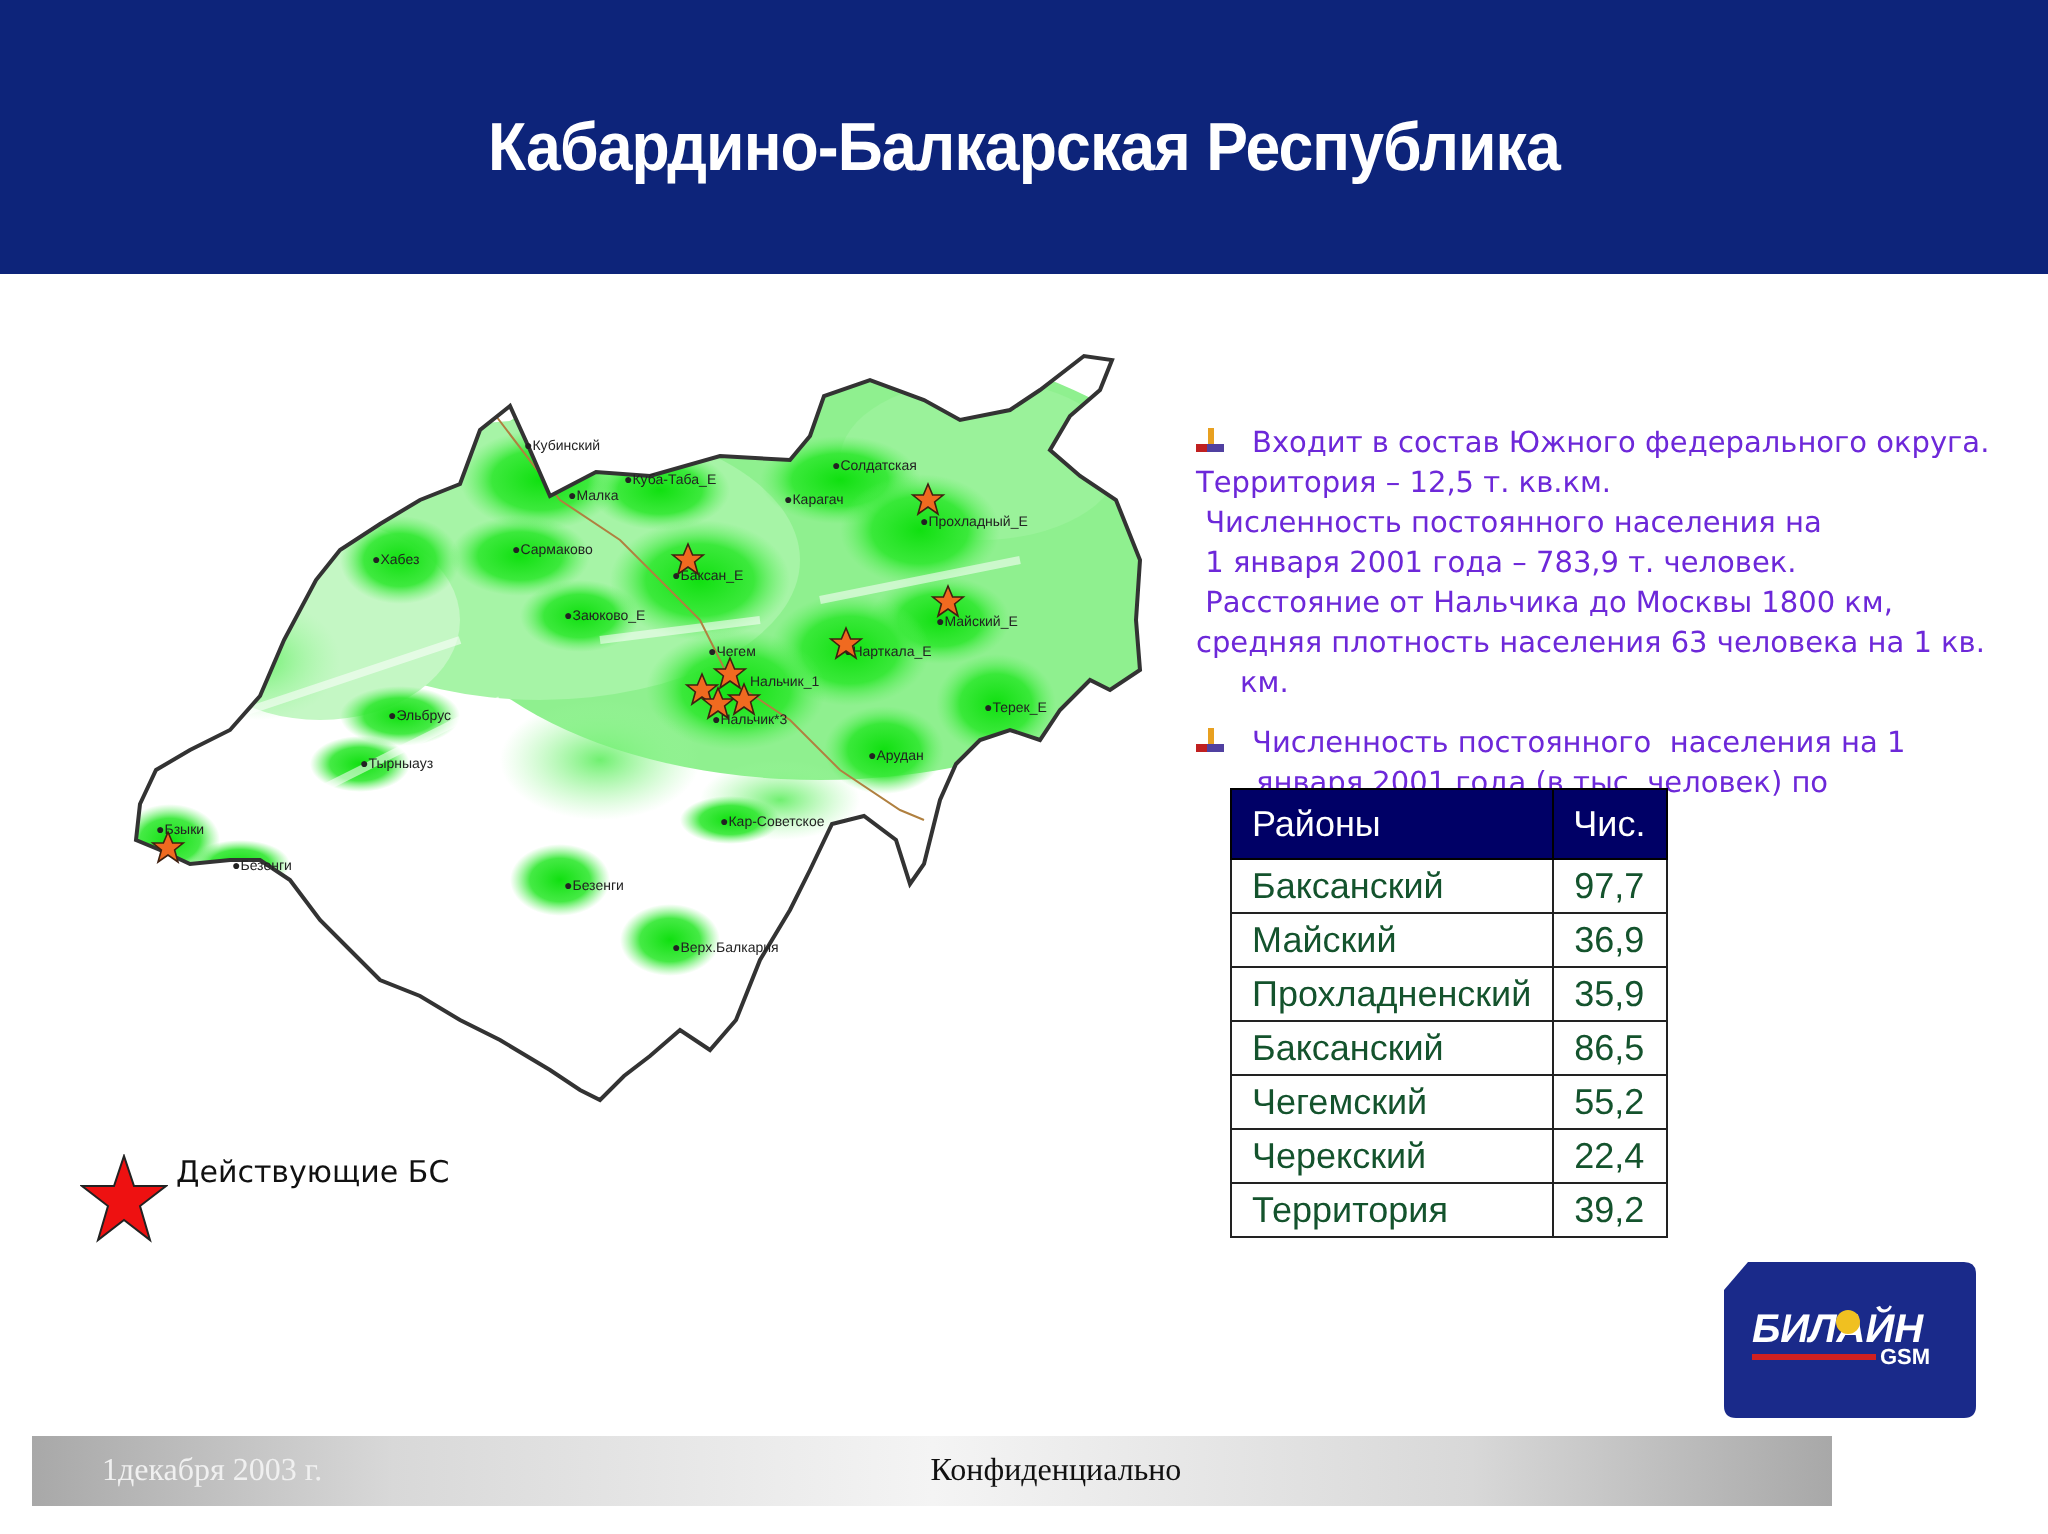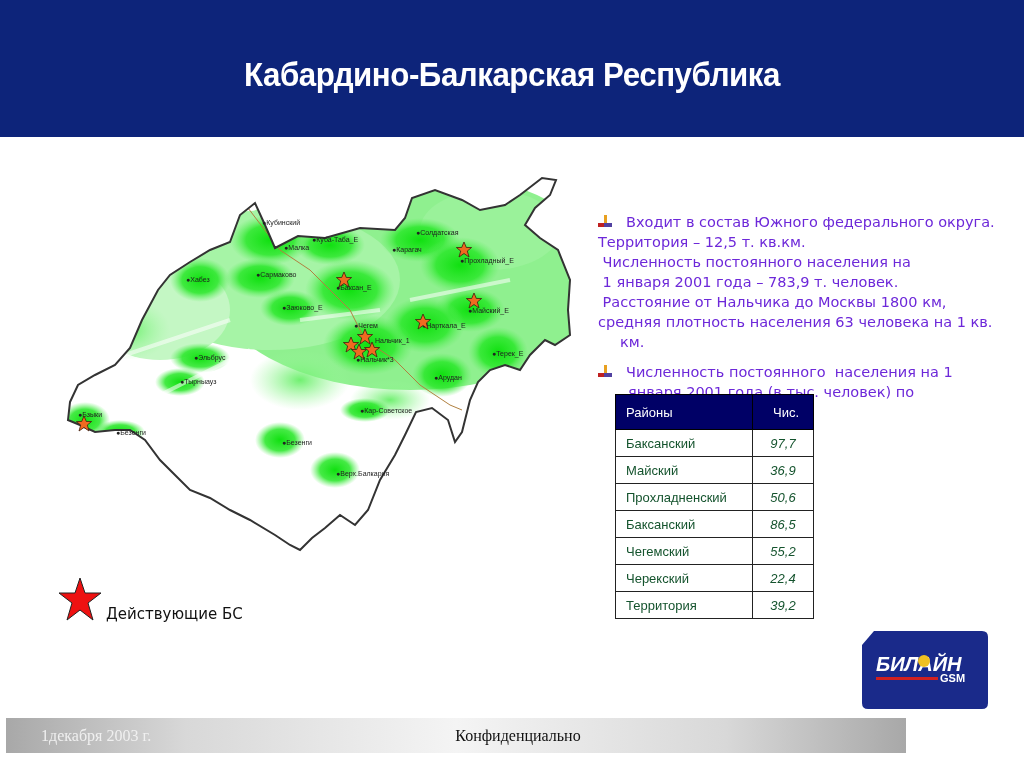--- a/index.html
+++ b/index.html
@@ -6,30 +6,30 @@
   body { width:1024px; height:767px; position:relative; background:#ffffff; overflow:hidden; font-family:"DejaVu Sans", sans-serif; }
   .header { position:absolute; left:0; top:0; width:1024px; height:137px; background:#0d247a; }
   .title { position:absolute; left:0; top:55px; width:1024px; text-align:center; color:#fff; font-family:"Liberation Sans", sans-serif; font-weight:bold; font-size:34px; letter-spacing:-0.5px; transform:scaleX(0.92); }
   .map { position:absolute; left:50px; top:170px; width:530px; height:385px; }
   .info { position:absolute; left:598px; top:164px; width:420px; font-family:"DejaVu Sans", sans-serif; font-size:14.5px; line-height:20px; color:#6d28d9;margin-top:48px; }
   .info .p { margin:0; white-space:nowrap; }
   .bullet { display:inline-block; width:14px; height:14px; position:relative; vertical-align:-2px; margin-right:14px; }
   .bullet:before { content:""; position:absolute; left:6px; top:0; width:3px; height:8px; background:#e8a020; }
   .bullet:after { content:""; position:absolute; left:0; top:8px; width:14px; height:4px; background:linear-gradient(90deg,#c02020 0 40%,#5040a0 40% 100%); }
   .ind { padding-left:30px; }
-  table.districts { position:absolute; left:615px; top:394px; border-collapse:collapse; font-family:"Liberation Sans", sans-serif; font-size:13px; }
+  table.districts { position:absolute; left:615px; top:394px; border-collapse:collapse; font-family:"Liberation Sans", sans-serif; font-size:18px; }
   table.districts th { background:#000066; color:#fff; font-weight:normal; text-align:left; height:34px; padding:0 10px; border:1px solid #000; }
-  table.districts th.num { width:30px; text-align:left; padding-left:20px; }
+  table.districts th.num { width:30px; text-align:left; padding-left:10px; }
   table.districts td { height:26px; padding:0 10px; border:1.5px solid #222; color:#14532d; }
   table.districts td.name { width:116px; }
-  table.districts td.val { text-align:center; width:30px;font-style:italic; }
-  .legend { position:absolute; left:58px; top:577px; display:flex; align-items:flex-end; }
+  table.districts td.val { text-align:center; width:30px; }
+  .legend { position:absolute; left:40px; top:577px; display:flex; align-items:flex-start; }
   .legend-label { font-family:"DejaVu Sans", sans-serif; font-size:15px; color:#111; margin-left:4px; }
   .logo { position:absolute; left:862px; top:631px; width:126px; height:78px; }
-  .footer { position:absolute; left:6px; top:718px; width:900px; height:35px; background:linear-gradient(90deg,#a8a8a8 0%,#d8d8d8 20%,#f4f4f4 50%,#d8d8d8 80%,#a8a8a8 100%); }
+  .footer { position:absolute; left:16px; top:718px; width:900px; height:35px; background:linear-gradient(90deg,#a8a8a8 0%,#d8d8d8 20%,#f4f4f4 50%,#d8d8d8 80%,#a8a8a8 100%); }
   .footer-date { position:absolute; left:35px; top:9px; font-family:"Liberation Serif", serif; font-size:16px; color:#f0f0f0; }
   .footer-conf { position:absolute; left:0; width:1024px; text-align:center; top:9px; font-family:Liberation Serif, serif; font-size:16px; color:#111; }
   .place { font-family:"Liberation Sans", sans-serif; font-size:7px; fill:#222; }
 </style>
 </head>
 <body>
 
 <div class="header">
   <div class="title">Кабардино-Балкарская Республика</div>
 </div>
@@ -152,21 +152,21 @@
     <tr>
         <td class="name">Баксанский</td>
         <td class="val">97,7</td>
       </tr>
     <tr>
         <td class="name">Майский</td>
         <td class="val">36,9</td>
       </tr>
     <tr>
         <td class="name">Прохладненский</td>
-        <td class="val">50,6</td>
+        <td class="val">35,9</td>
       </tr>
     <tr>
         <td class="name">Баксанский</td>
         <td class="val">86,5</td>
       </tr>
     <tr>
         <td class="name">Чегемский</td>
         <td class="val">55,2</td>
       </tr>
     <tr>

